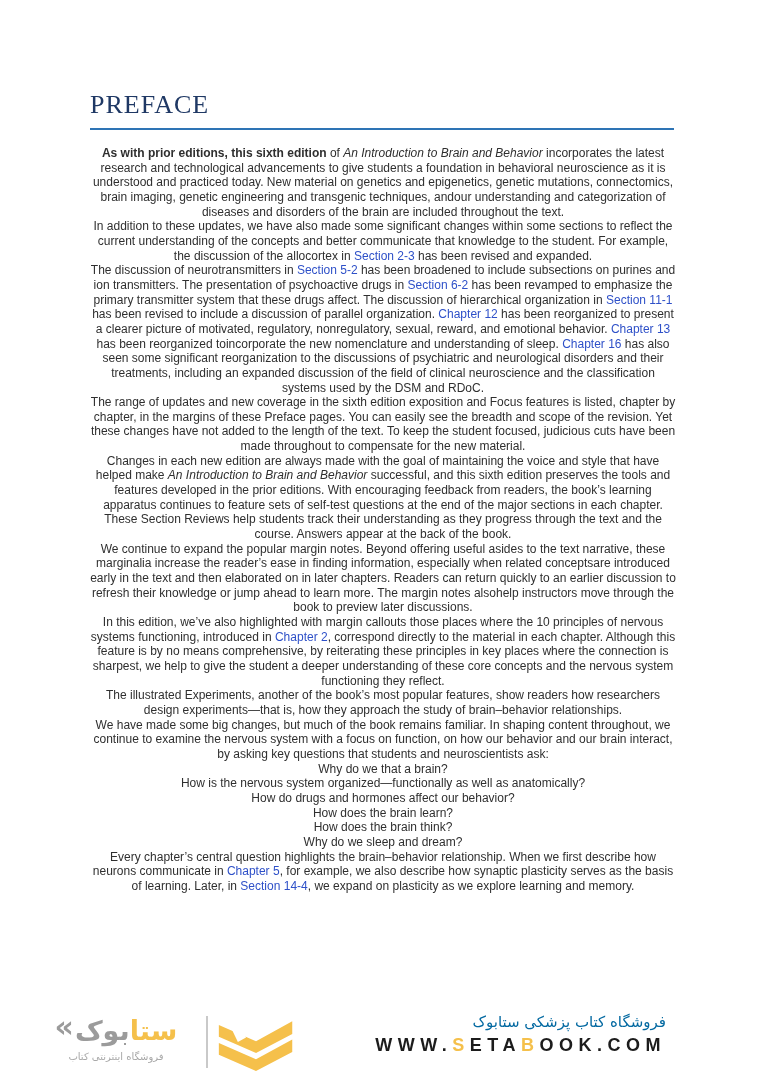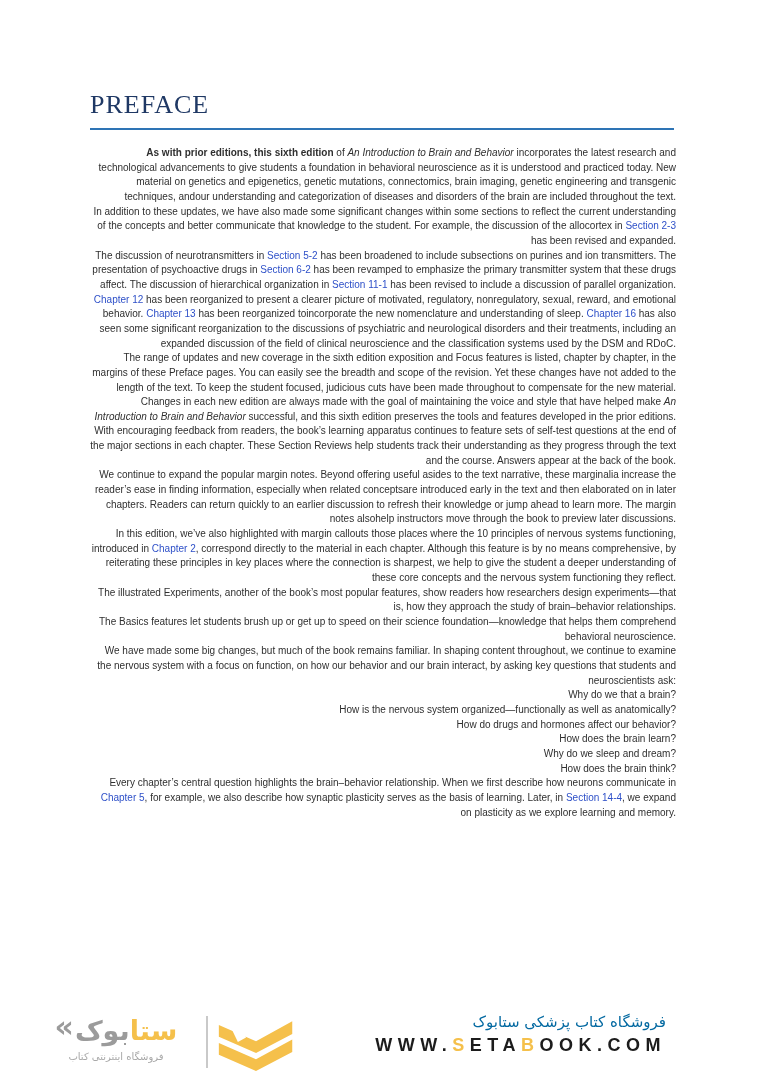--- a/index.html
+++ b/index.html
@@ -27,24 +27,24 @@
     color:var(--title);
   }
   .rule{
     position:absolute;left:90px;top:128px;
     width:584px;height:2px;
     background:var(--rule);
   }
   .body-text{
     position:absolute;left:90px;top:146px;
     width:586px;
-    font-size:10px;
+    font-size:12px;
     line-height:14.65px;
     color:var(--ink);
-    text-align:right;
+    text-align:center;
   }
   .body-text p{margin:0;}
   .run-normal{}
   .run-bold{font-weight:700;}
   .run-italic{font-style:italic;}
   .run-link{color:var(--link);cursor:pointer;}
   
   .logo-block{
     position:absolute;left:34px;top:1012px;width:164px;
   }
@@ -109,28 +109,27 @@
 
   <div class="body-text">
       <p><span class="run-bold">As with prior editions, this sixth edition</span><span class="run-normal"> of </span><span class="run-italic">An Introduction to Brain and Behavior</span><span class="run-normal"> incorporates the latest research and technological advancements to give students a foundation in behavioral neuroscience as it is understood and practiced today. New material on genetics and epigenetics, genetic mutations, connectomics, brain imaging, genetic engineering and transgenic techniques, andour understanding and categorization of diseases and disorders of the brain are included throughout the text.</span></p>
       <p><span class="run-normal">In addition to these updates, we have also made some significant changes within some sections to reflect the current understanding of the concepts and better communicate that knowledge to the student. For example, the discussion of the allocortex in </span><span class="run-link">Section 2-3</span><span class="run-normal"> has been revised and expanded.</span></p>
       <p><span class="run-normal">The discussion of neurotransmitters in </span><span class="run-link">Section 5-2</span><span class="run-normal"> has been broadened to include subsections on purines and ion transmitters. The presentation of psychoactive drugs in </span><span class="run-link">Section 6-2</span><span class="run-normal"> has been revamped to emphasize the primary transmitter system that these drugs affect. The discussion of hierarchical organization in </span><span class="run-link">Section 11-1</span><span class="run-normal"> has been revised to include a discussion of parallel organization. </span><span class="run-link">Chapter 12</span><span class="run-normal"> has been reorganized to present a clearer picture of motivated, regulatory, nonregulatory, sexual, reward, and emotional behavior. </span><span class="run-link">Chapter 13</span><span class="run-normal"> has been reorganized toincorporate the new nomenclature and understanding of sleep. </span><span class="run-link">Chapter 16</span><span class="run-normal"> has also seen some significant reorganization to the discussions of psychiatric and neurological disorders and their treatments, including an expanded discussion of the field of clinical neuroscience and the classification systems used by the DSM and RDoC.</span></p>
       <p><span class="run-normal">The range of updates and new coverage in the sixth edition exposition and Focus features is listed, chapter by chapter, in the margins of these Preface pages. You can easily see the breadth and scope of the revision. Yet these changes have not added to the length of the text. To keep the student focused, judicious cuts have been made throughout to compensate for the new material.</span></p>
       <p><span class="run-normal">Changes in each new edition are always made with the goal of maintaining the voice and style that have helped make </span><span class="run-italic">An Introduction to Brain and Behavior</span><span class="run-normal"> successful, and this sixth edition preserves the tools and features developed in the prior editions. With encouraging feedback from readers, the book’s learning apparatus continues to feature sets of self-test questions at the end of the major sections in each chapter. These Section Reviews help students track their understanding as they progress through the text and the course. Answers appear at the back of the book.</span></p>
       <p><span class="run-normal">We continue to expand the popular margin notes. Beyond offering useful asides to the text narrative, these marginalia increase the reader’s ease in finding information, especially when related conceptsare introduced early in the text and then elaborated on in later chapters. Readers can return quickly to an earlier discussion to refresh their knowledge or jump ahead to learn more. The margin notes alsohelp instructors move through the book to preview later discussions.</span></p>
       <p><span class="run-normal">In this edition, we’ve also highlighted with margin callouts those places where the 10 principles of nervous systems functioning, introduced in </span><span class="run-link">Chapter 2</span><span class="run-normal">, correspond directly to the material in each chapter. Although this feature is by no means comprehensive, by reiterating these principles in key places where the connection is sharpest, we help to give the student a deeper understanding of these core concepts and the nervous system functioning they reflect.</span></p>
       <p><span class="run-normal">The illustrated Experiments, another of the book’s most popular features, show readers how researchers design experiments—that is, how they approach the study of brain–behavior relationships.</span></p>
-      <p><span class="run-normal">The Basics features let students brush up or get up to speed on their science foundation—knowledge that helps them comprehend behavioral neuroscience.</span></p>
       <p><span class="run-normal">We have made some big changes, but much of the book remains familiar. In shaping content throughout, we continue to examine the nervous system with a focus on function, on how our behavior and our brain interact, by asking key questions that students and neuroscientists ask:</span></p>
       <p><span class="run-normal">Why do we that a brain?</span></p>
       <p><span class="run-normal">How is the nervous system organized—functionally as well as anatomically?</span></p>
       <p><span class="run-normal">How do drugs and hormones affect our behavior?</span></p>
       <p><span class="run-normal">How does the brain learn?</span></p>
+      <p><span class="run-normal">How does the brain think?</span></p>
       <p><span class="run-normal">Why do we sleep and dream?</span></p>
-      <p><span class="run-normal">How does the brain think?</span></p>
       <p><span class="run-normal">Every chapter’s central question highlights the brain–behavior relationship. When we first describe how neurons communicate in </span><span class="run-link">Chapter 5</span><span class="run-normal">, for example, we also describe how synaptic plasticity serves as the basis of learning. Later, in </span><span class="run-link">Section 14-4</span><span class="run-normal">, we expand on plasticity as we explore learning and memory.</span></p>
     </div>
 
   <div class="logo-block">
     <div class="logo-line">
       <span class="chev">«</span>
       <span class="brand" dir="rtl"><span class="brand-y">ستا</span><span class="brand-g">بوک</span></span>
     </div>
     <div class="tagline" dir="rtl">فروشگاه اینترنتی کتاب</div>
   </div>

